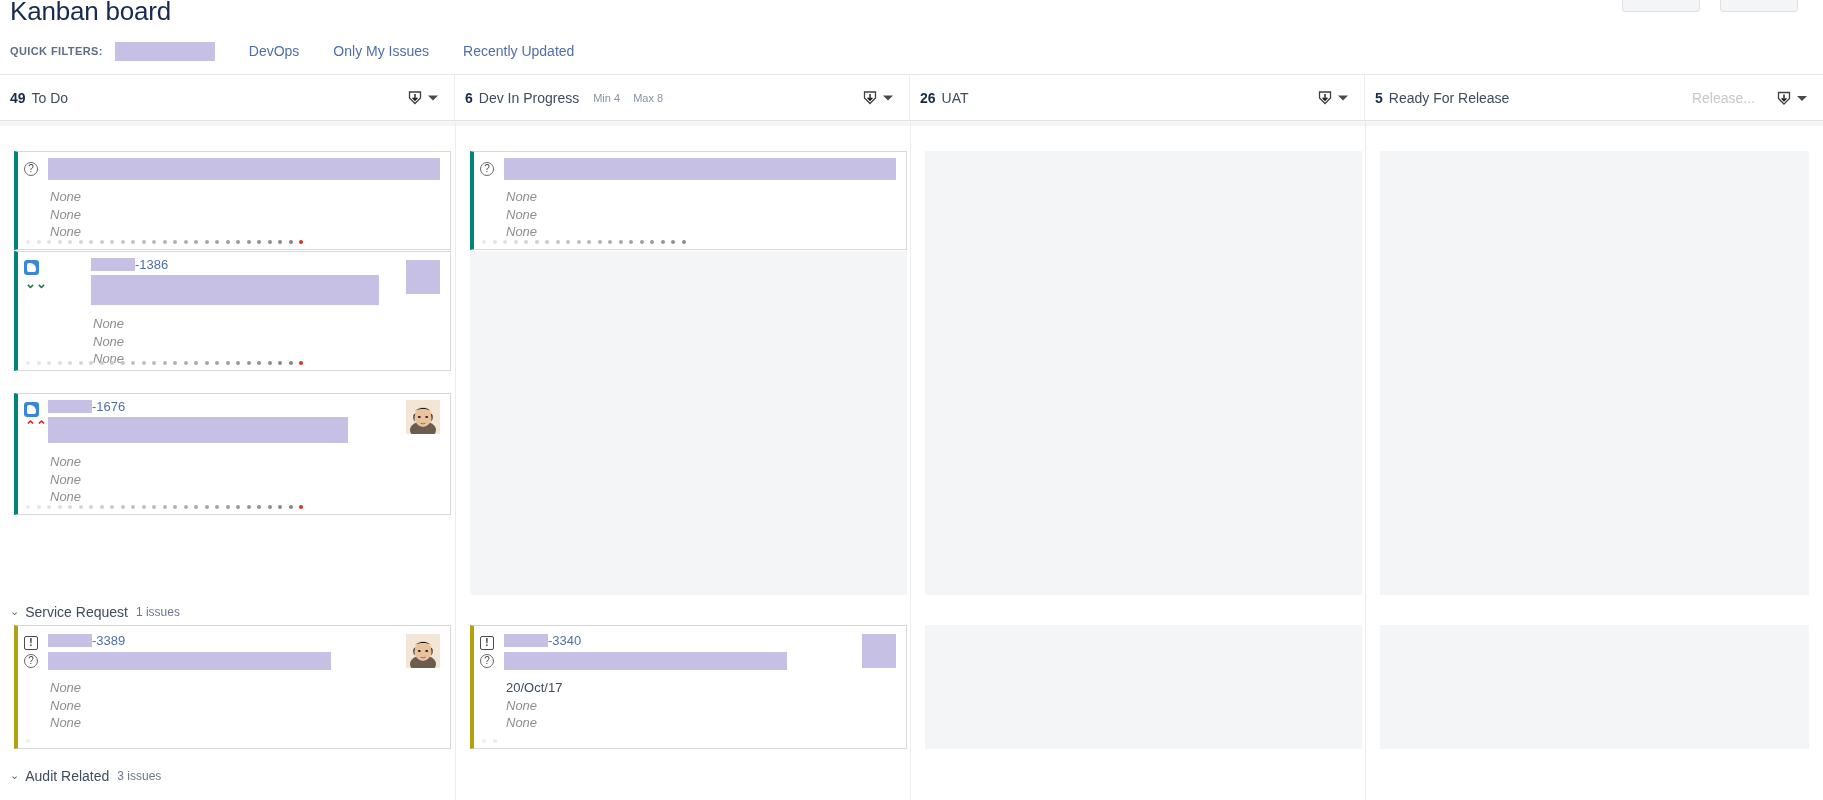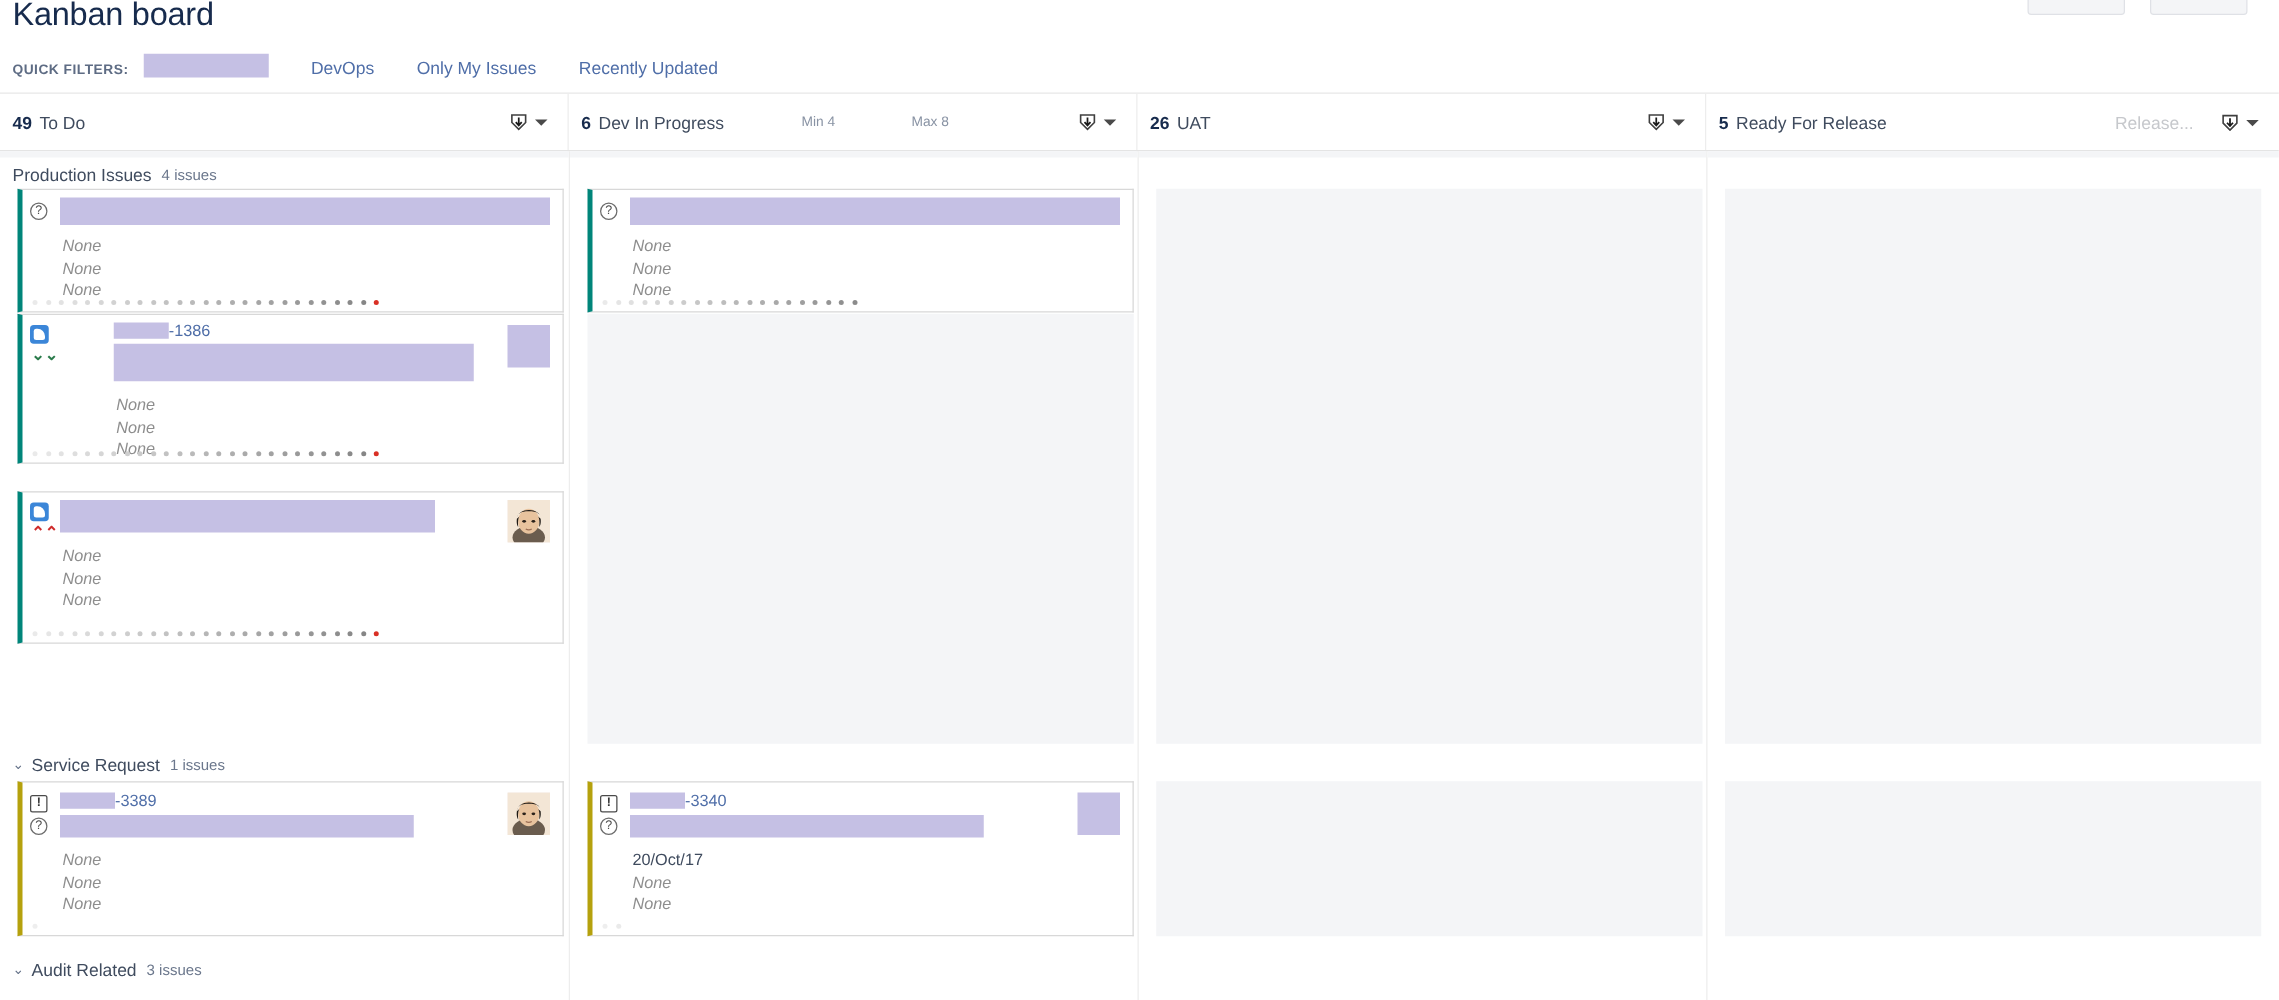--- a/index.html
+++ b/index.html
@@ -20,21 +20,21 @@
 
   .page-title {
     position: absolute; left: 10px; top: -4px;
     font-size: 26px; font-weight: 400; color: #172b4d;
     letter-spacing: -0.2px;
   }
 
   
   .quick-filters {
     position: absolute; left: 10px; top: 40px;
-    display: flex; align-items: flex-end; gap: 0;
+    display: flex; align-items: center; gap: 0;
     height: 22px;
   }
   .qf-label {
     font-size: 11px; font-weight: bold; letter-spacing: 0.4px;
     color: #5e6c84; text-transform: uppercase; margin-right: 12px;
   }
   .redact {
     background: #c5c0e4; display: inline-block; vertical-align: middle;
   }
   .qf-redact { width: 100px; height: 19px; }
@@ -52,21 +52,21 @@
   .col-headers { position: absolute; top: 75px; left: 0; width: 1823px; height: 46px; }
   .col-head {
     position: absolute; top: 0; height: 46px;
     display: flex; align-items: center;
     border-right: 1px solid #ededed;
   }
   .col-head.last { border-right: none; }
   .col-count { font-size: 14px; font-weight: bold; color: #172b4d; margin-right: 6px; }
   .col-name  { font-size: 14px; color: #3f4b5e; }
   .col-minmax { font-size: 11px; color: #8993a4; margin-left: 14px; }
-  .col-minmax span { margin-right: 10px; margin-left: 48px; }
+  .col-minmax span { margin-right: 10px; }
   .col-tools {
     position: absolute; right: 16px; top: 50%; transform: translateY(-50%);
     display: flex; align-items: center; gap: 6px;
   }
   .release-ph { font-size: 14px; color: #c6c8cc; margin-right: 16px; }
   .caret { width: 0; height: 0; border-left: 5px solid transparent; border-right: 5px solid transparent; border-top: 5px solid #4a4a4a; }
   .dl-icon { display: block; }
 
   .head-bottom-rule {
     position: absolute; left: 0; top: 120px; width: 1823px; height: 1px; background: #e4e4e4;
@@ -247,24 +247,20 @@
 
   <div class="vsep" style="left:455px;"></div>
   <div class="vsep" style="left:910px;"></div>
   <div class="vsep" style="left:1365px;"></div>
 
   <div class="lane-strip-bg" style="top:0; left:0; width:455px; height:5px;"></div>
   <div class="lane-strip-bg" style="top:0; left:456px; width:454px; height:5px;"></div>
   <div class="lane-strip-bg" style="top:0; left:911px; width:454px; height:5px;"></div>
   <div class="lane-strip-bg" style="top:0; left:1366px; width:457px; height:5px;"></div>
 
-  <div class="lane-head" style="top:6px;">
-    <span class="lane-name">Production Issues</span>
-    <span class="lane-count">4 issues</span>
-  </div>
 
   <div class="card" style="left:14px; top:30px; width:437px; height:99px;">
     <div class="card-row" style="padding:6px 8px 0 4px;">
       <div class="card-icons">
         <div class="icon-circle">?</div>
       </div>
       <div style="flex:1;">
         <div class="redact summary-redact" style="width:392px;"></div>
         <div class="fields" style="margin-top:8px;">
           <div class="field">None</div>
@@ -398,20 +394,24 @@
   </div>
 
 
   <div class="card" style="left:14px; top:272px; width:437px; height:122px;">
     <div class="card-row" style="padding:4px 8px 0 4px;">
       <div class="card-icons">
         <div class="icon-task"></div>
         <div class="icon-prio-up">⌃⌃</div>
       </div>
       <div style="flex:1;">
+        <div class="key-line">
+          <span class="redact key-redact"></span>
+          <span class="key-text">-1676</span>
+        </div>
         <div class="redact" style="width:300px; height:26px; margin-top:2px;"></div>
         <div class="fields" style="margin-top:10px;">
           <div class="field">None</div>
           <div class="field">None</div>
           <div class="field">None</div>
         </div>
       </div>
     </div>
     <div class="avatar" style="right:10px; top:6px;">
       <svg width="34" height="34" viewBox="0 0 34 34">

